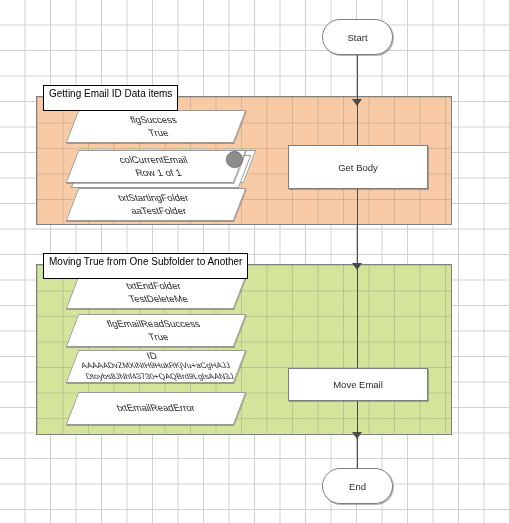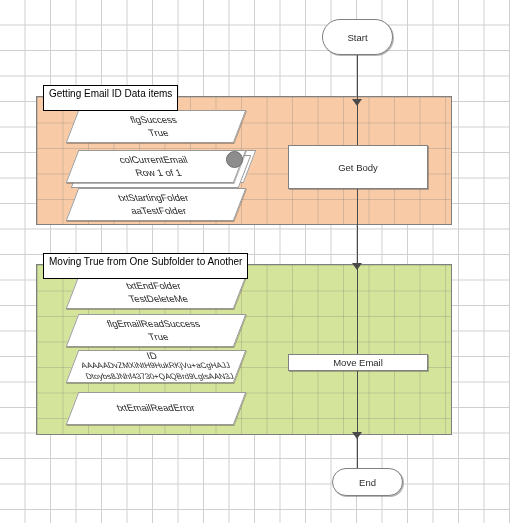--- a/index.html
+++ b/index.html
@@ -243,21 +243,21 @@
   </div>
 
   <div class="terminator" style="left:322px; top:19px; width:71px; height:36px;">
     <span>Start</span>
   </div>
 
   <div class="process" style="left:288px; top:145px; width:140px; height:44px;">
     <span>Get Body</span>
   </div>
 
-  <div class="process" style="left:288px; top:354px; width:140px; height:17px;">
+  <div class="process" style="left:288px; top:368px; width:140px; height:33px;">
     <span>Move Email</span>
   </div>
 
-  <div class="terminator" style="left:332px; top:468px; width:71px; height:28px;">
+  <div class="terminator" style="left:322px; top:468px; width:71px; height:36px;">
     <span>End</span>
   </div>
 
 </div>
 
 </body></html>

